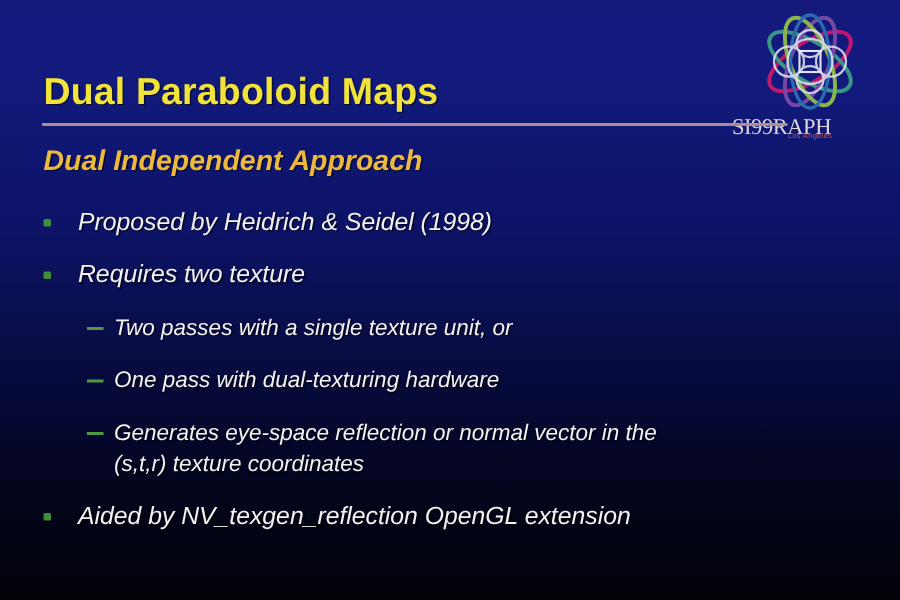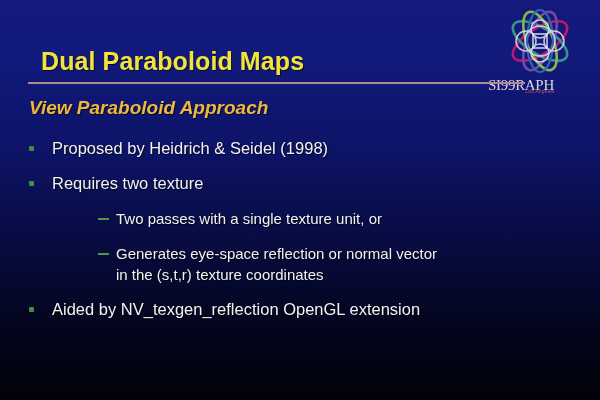--- a/index.html
+++ b/index.html
@@ -27,21 +27,20 @@
   #title {
     position: absolute;
     left: 29px;
     top: 47px;
     font-size: 25px;
     font-weight: bold;
     color: #f2e33a;
     letter-spacing: 0.1px;
     white-space: nowrap;
     text-shadow: 1px 1px 0 rgba(0,0,0,0.55);
-    margin-left: 12px;
   }
 
   #title-rule {
     position: absolute;
     left: 28px;
     top: 82px;
     width: 497px;
     height: 2px;
     background: #b08a93;
   }
@@ -57,39 +56,39 @@
     white-space: nowrap;
     text-shadow: 1px 1px 0 rgba(0,0,0,0.55);
   }
 
   
   #body {
     position: absolute;
     left: 0;
     top: 138px;
     width: 500px;
+    font-style: italic;
   }
   .row {
     position: relative;
     display: block;
     color: #f2f2f2;
     text-shadow: 1px 1px 1px rgba(0,0,0,0.7);
   }
   .row.lvl1 {
     padding-left: 52px;
     font-size: 16.5px;
     margin-bottom: 15px;
     line-height: 20px;
   }
   .row.lvl2 {
     padding-left: 76px;
     font-size: 15px;
     margin-bottom: 14px;
     line-height: 21px;
-    margin-left: 40px;
   }
   .marker {
     position: absolute;
     display: block;
   }
   .marker.dot {
     left: 29px;
     top: 8px;
     width: 5px;
     height: 5px;
@@ -161,41 +160,42 @@
         <circle cx="52" cy="45" r="9"></circle>
       </g>
       <rect x="45" y="26" width="14" height="14" fill="none" stroke="#e4e4f2" stroke-width="1.4"></rect>
     </svg>
     <div id="logo-word">SI99RAPH</div>
     <div id="logo-sub">Los Angeles</div>
   </div>
 
   <div id="title">Dual Paraboloid Maps</div>
   <div id="title-rule"></div>
-  <div id="subtitle">View Paraboloid Approach</div>
+  <div id="subtitle">Dual Independent Approach</div>
 
   <div id="body">
 
     <div class="row lvl1">
       <span class="marker dot"></span>
       <span class="txt">Proposed by Heidrich &amp; Seidel (1998)</span>
     </div>
 
     <div class="row lvl1">
       <span class="marker dot"></span>
       <span class="txt">Requires two texture</span>
     </div>
 
     <div class="row lvl2">
       <span class="marker dash"></span>
       <span class="txt">Two passes with a single texture unit, or</span>
     </div>
 
     <div class="row lvl2">
       <span class="marker dash"></span>
+      <span class="txt">One pass with dual-texturing hardware</span>
     </div>
 
     <div class="row lvl2" style="padding-right:56px;">
       <span class="marker dash"></span>
       <span class="txt">Generates eye-space reflection or normal vector in the (s,t,r) texture coordinates</span>
     </div>
 
     <div class="row lvl1">
       <span class="marker dot"></span>
       <span class="txt">Aided by NV_texgen_reflection OpenGL extension</span>

